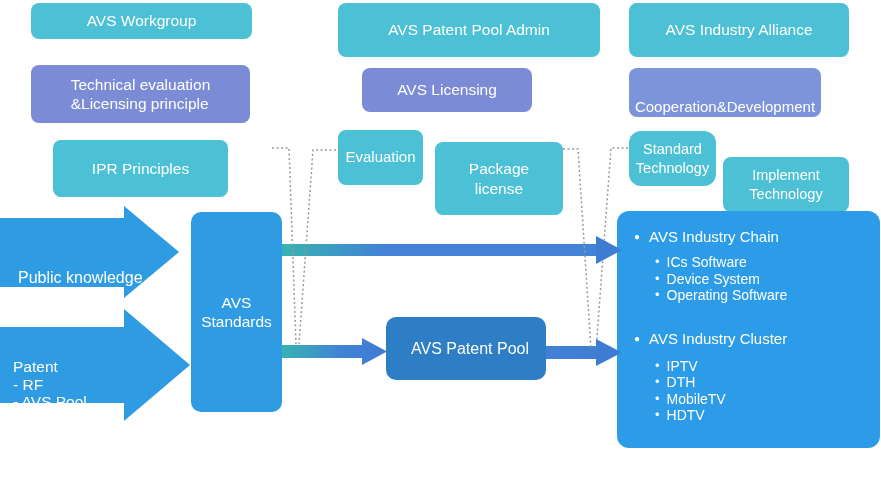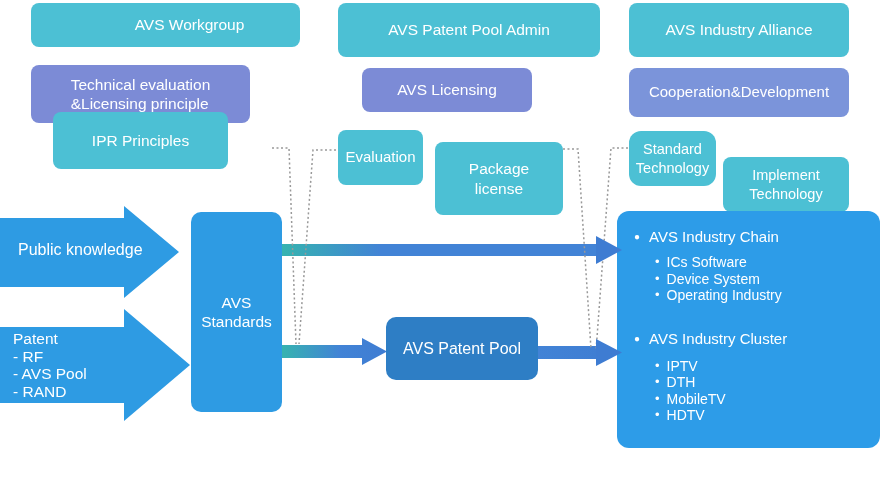--- a/index.html
+++ b/index.html
@@ -18,21 +18,21 @@
     position:absolute;z-index:1;color:#fff;display:flex;align-items:center;justify-content:center;
     text-align:center;border-radius:8px;font-size:15.5px;line-height:1.25;
   }
   .node.cyan{background:var(--cyan);}
   .node.purple{background:var(--purple);justify-content:center;}
   .node.purple-right{background:var(--purple-right);}
   .node.blue{background:var(--blue);}
   .node.blue-dark{background:var(--blue-dark);border-radius:10px;}
   .node .left-lines{text-align:left;}
   .arrow-label{
-    position:absolute;z-index:1;color:#fff;font-size:16px;line-height:1.15;
+    position:absolute;z-index:1;color:#fff;font-size:16px;line-height:1.15;margin-top:28px;
   }
   .patent-lines{font-size:15.5px;line-height:17.5px;}
   .industry-box{
     position:absolute;z-index:1;left:617px;top:211px;width:263px;height:237px;
     background:var(--blue-industry);border-radius:12px;color:#fff;
     box-sizing:border-box;padding:17px 8px 0 17px;
   }
   .ind-heading{font-size:15px;line-height:17px;display:flex;align-items:center;}
   .ind-heading .b{font-size:10px;margin-right:9px;}
   .ind-list{margin:9px 0 0 21px;}
@@ -80,30 +80,30 @@
     <rect x="538" y="346" width="62" height="13" fill="url(#gPool)"></rect>
 
     <polyline points="272,148 289,148 296,344" fill="none" stroke="#999999" stroke-width="1.5" stroke-dasharray="2 2.5"></polyline>
     <polyline points="336,150 313,150 299,344" fill="none" stroke="#999999" stroke-width="1.5" stroke-dasharray="2 2.5"></polyline>
     <polyline points="563,149 578,149 591,349" fill="none" stroke="#999999" stroke-width="1.5" stroke-dasharray="2 2.5"></polyline>
     <polyline points="628,148 611,148 596,351" fill="none" stroke="#999999" stroke-width="1.5" stroke-dasharray="2 2.5"></polyline>
   </svg>
 
   <div class="cn-label">实现技术</div>
 
-  <div class="node cyan" style="left:31px;top:3px;width:221px;height:44px;padding-left:48px;">
+  <div class="node cyan" style="left:31px;top:3px;width:221px;height:36px;">
     <span>AVS Workgroup</span>
   </div>
   <div class="node purple" style="left:31px;top:65px;width:219px;height:58px;">
     <div class="left-lines">
       <div>Technical evaluation</div>
       <div>&amp;Licensing principle</div>
     </div>
   </div>
-  <div class="node cyan" style="left:53px;top:112px;width:175px;height:57px;text-align:right;">
+  <div class="node cyan" style="left:53px;top:140px;width:175px;height:57px;text-align:right;">
     <span>IPR Principles</span>
   </div>
 
   <div class="node cyan" style="left:338px;top:3px;width:262px;height:54px;">
     <span>AVS Patent Pool Admin</span>
   </div>
   <div class="node purple" style="left:362px;top:68px;width:170px;height:44px;">
     <span>AVS Licensing</span>
   </div>
   <div class="node cyan" style="left:338px;top:130px;width:85px;height:55px;font-size:15px;">
@@ -112,21 +112,21 @@
   <div class="node cyan" style="left:435px;top:142px;width:128px;height:73px;">
     <div>
       <div>Package</div>
       <div>license</div>
     </div>
   </div>
 
   <div class="node cyan" style="left:629px;top:3px;width:220px;height:54px;">
     <span>AVS Industry Alliance</span>
   </div>
-  <div class="node purple-right" style="left:629px;top:68px;width:220px;height:49px;font-size:15px;">
+  <div class="node purple-right" style="left:629px;top:68px;width:192px;height:49px;font-size:15px;align-items:flex-end;">
     <span>Cooperation&amp;Development</span>
   </div>
   <div class="node cyan" style="left:629px;top:131px;width:87px;height:55px;font-size:14.5px;border-radius:12px;">
     <div>
       <div>Standard</div>
       <div>Technology</div>
     </div>
   </div>
   <div class="node cyan" style="left:723px;top:131px;width:126px;height:55px;font-size:14.5px;margin-top:26px;">
     <div>
@@ -142,41 +142,41 @@
     <div>- AVS Pool</div>
     <div>- RAND</div>
   </div>
 
   <div class="node blue" style="left:191px;top:212px;width:91px;height:200px;border-radius:10px;">
     <div>
       <div>AVS</div>
       <div>Standards</div>
     </div>
   </div>
-  <div class="node blue-dark" style="left:386px;top:317px;width:152px;height:63px;font-size:16px;">
+  <div class="node blue-dark" style="left:386px;top:317px;width:152px;height:63px;font-size:16px;padding-left:8px;">
     <span>AVS Patent Pool</span>
   </div>
 
   <div class="industry-box">
     <div class="ind-heading">
       <span class="b">●</span>
       <span>AVS Industry Chain</span>
     </div>
     <div class="ind-list">
       <div class="ind-item">
         <span class="b">•</span>
         <span>ICs Software</span>
         </div>
       <div class="ind-item">
         <span class="b">•</span>
         <span>Device System</span>
         </div>
       <div class="ind-item">
         <span class="b">•</span>
-        <span>Operating Industry</span>
+        <span>Operating Software</span>
         </div>
     </div>
     <div class="ind-heading cluster-gap">
       <span class="b">●</span>
       <span>AVS Industry Cluster</span>
     </div>
     <div class="ind-list cluster">
       <div class="ind-item">
         <span class="b">•</span>
         <span>IPTV</span>

